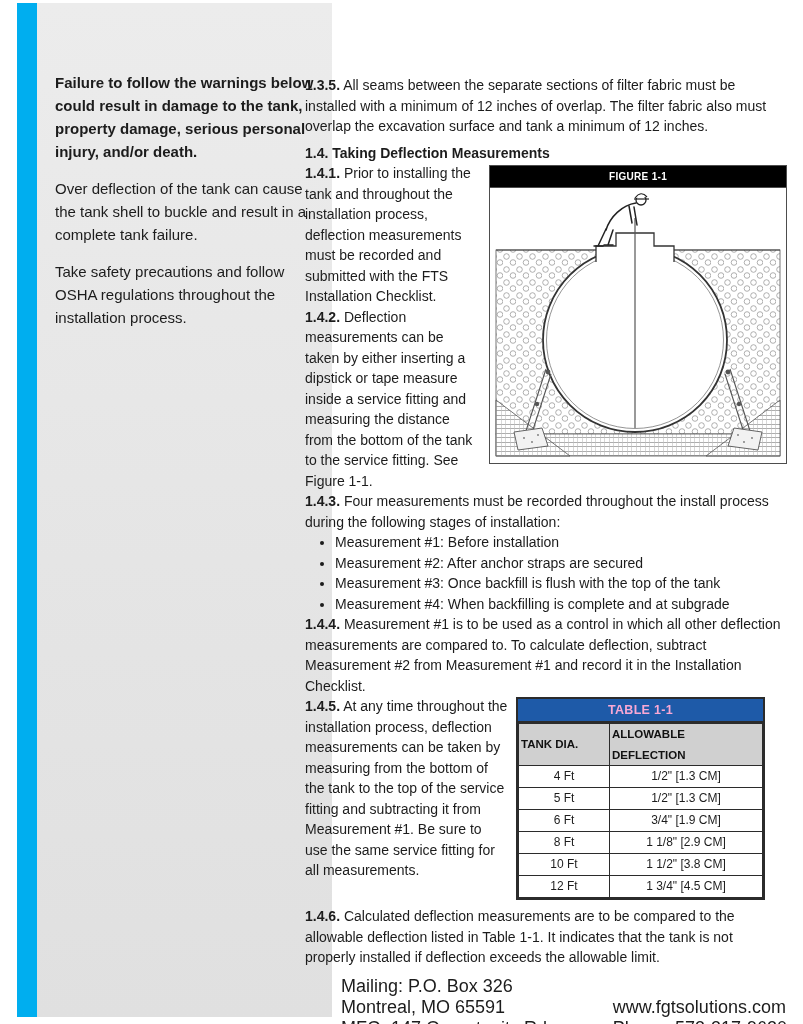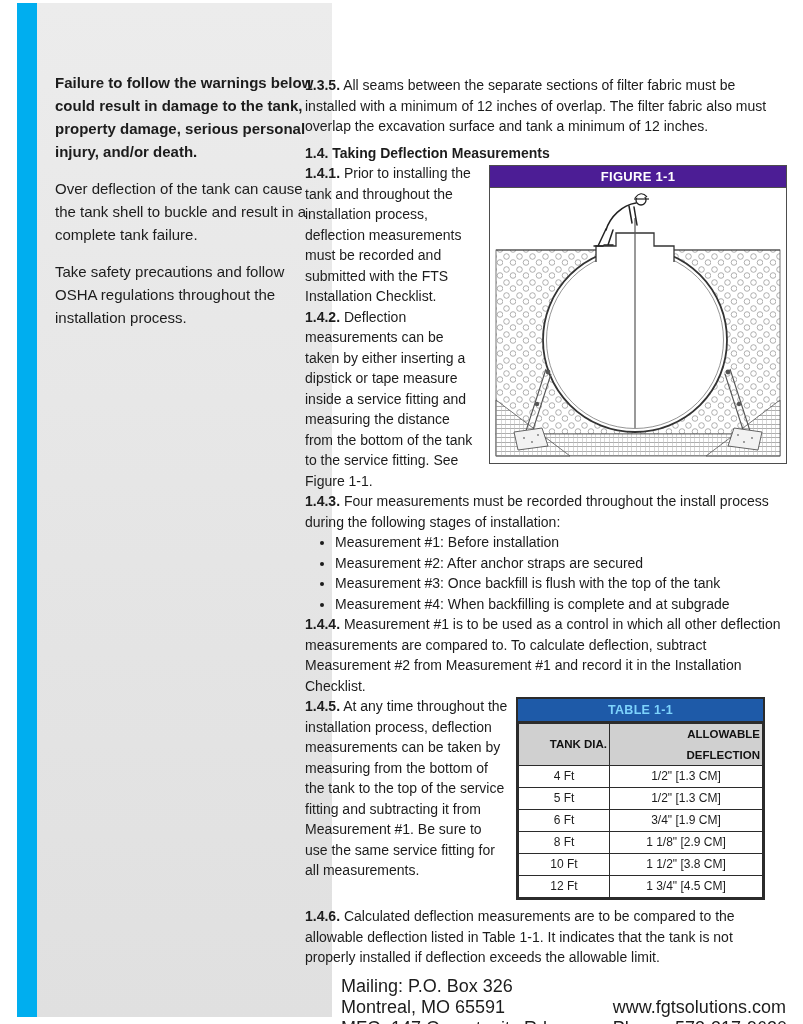--- a/index.html
+++ b/index.html
@@ -23,40 +23,40 @@
   .content{position:absolute;left:305px;top:35px;width:482px;font-size:14px;line-height:20.5px;margin-top:40px;}
   .para{margin:0;}
   .secnum{font-weight:bold;}
   .sec-heading{font-weight:bold;margin:6px 0 0 0;}
   
   .fig-float{
     float:right;width:296px;margin:2px 0 4px 8px;
     border:1px solid #4d4d4d;background:#fff;
   }
   .fig-title{
-    background:#4c1d95;color:#fff;font-weight:bold;text-align:center;
-    font-size:13px;height:21px;line-height:21px;letter-spacing:.3px;
+    background:#000000;color:#fff;font-weight:bold;text-align:center;
+    font-size:10px;height:21px;line-height:21px;letter-spacing:.3px;
     border-bottom:1px solid #4d4d4d;
   }
   .fig-body{height:275px;}
   .fig-body svg{display:block;}
   
   .tbl-float{
     float:right;width:245px;margin:1px 22px 6px 8px;
     border:2px solid #2b2b2b;background:#fff;
   }
   .tbl-title{
-    background:#1E5AA8;color:#7dd3fc;font-weight:bold;text-align:center;
+    background:#1E5AA8;color:#f9a8d4;font-weight:bold;text-align:center;
     font-size:12.5px;height:22px;line-height:22px;letter-spacing:.3px;
     border-bottom:2px solid #2b2b2b;
   }
   table.defl{border-collapse:collapse;width:100%;}
   table.defl th{
     background:#D0D0D0;font-size:11.5px;font-weight:bold;color:#111;
-    height:23px;border:1px solid #2b2b2b;text-align:right;padding:0 2px;
+    height:23px;border:1px solid #2b2b2b;text-align:left;padding:0 2px;
   }
   table.defl td{
     font-size:12px;height:21px;border:1px solid #2b2b2b;text-align:center;padding:0 2px;
   }
   table.defl th:first-child,table.defl td:first-child{width:86px;}
   
   .bullets{margin:0;padding:0 0 0 30px;list-style:disc;}
   .bullets li{margin:0;line-height:20.5px;}
   .clear-both{clear:both;}
   

